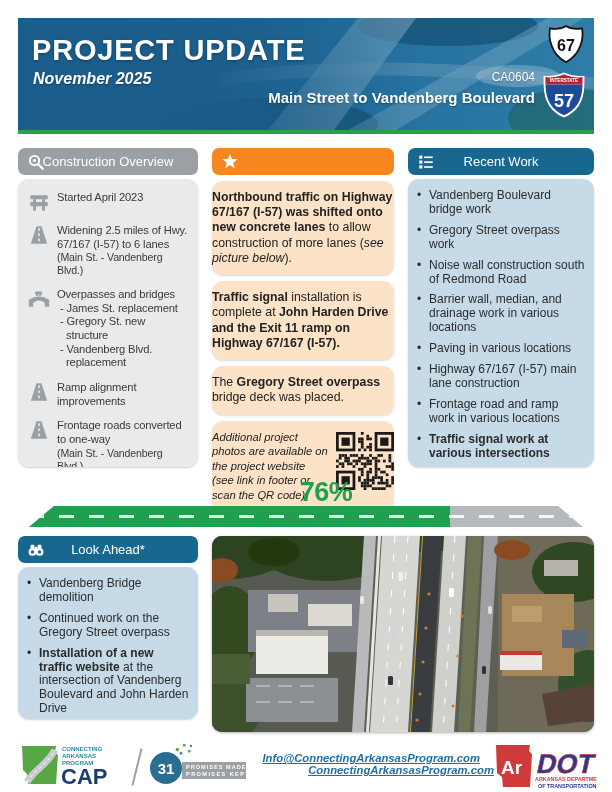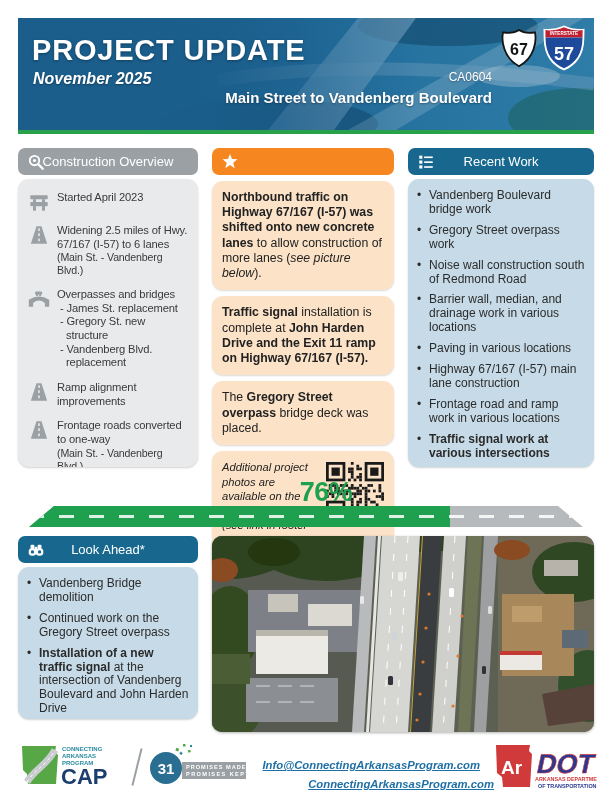--- a/index.html
+++ b/index.html
@@ -11,21 +11,21 @@
         border-bottom:4px solid var(--accent-green,#27a24a);overflow:hidden;background:#1b5e8c;}
   .hero svg.bg{position:absolute;left:0;top:0;width:100%;height:100%;}
   .hero-title{position:absolute;left:14px;top:16px;color:#fff;font-size:29px;font-weight:bold;
         letter-spacing:.8px;text-shadow:0 1px 3px rgba(0,0,0,.35);}
   .hero-date{position:absolute;left:15px;top:52px;color:#ffffff;font-size:16px;font-weight:bold;
         font-style:italic;text-shadow:0 1px 2px rgba(0,0,0,.35);}
   .hero-right{position:absolute;right:8px;top:6px;display:flex;align-items:flex-start;gap:7px;}
   .hero-text{margin-top:46px;text-align:right;color:#fff;}
   .hero-code{font-size:12px;margin-bottom:5px;text-shadow:0 1px 2px rgba(0,0,0,.3);}
   .hero-sub{font-size:15px;font-weight:bold;text-shadow:0 1px 2px rgba(0,0,0,.35);}
-  .shield-col{display:flex;flex-direction:row;align-items:center;gap:3px;}
+  .shield-col{display:flex;flex-direction:column;align-items:flex-end;gap:3px;}
 
   
   .col{position:absolute;top:148px;}
   .col1{left:18px;width:180px;}
   .col2{left:212px;width:182px;}
   .col3{left:408px;width:186px;}
   .pill{height:27px;border-radius:7px;display:flex;align-items:center;color:#fff;
         font-size:13px;position:relative;}
   .pill .picon{width:18px;height:18px;margin-left:9px;display:flex;align-items:center;}
   .pill .plabel{position:absolute;left:0;right:0;text-align:center;}
@@ -37,21 +37,21 @@
   .body-card{border-radius:11px;margin-top:4px;overflow:hidden;box-shadow:0 1px 2px rgba(0,0,0,.18);}
   .ov-body{background:var(--overview-bg,#e9eaeb);height:288px;padding:12px 8px 0 8px;box-sizing:border-box;}
   .ov-item{display:flex;gap:5px;margin-bottom:11px;}
   .ov-icon{flex:0 0 26px;display:flex;justify-content:center;align-items:flex-start;color:var(--overview-gray,#9aa0a4);}
   .ov-icon svg{width:22px;height:22px;}
   .ov-text{font-size:11.2px;line-height:1.22;letter-spacing:-.15px;color:#3a3a3a;}
   .ov-note{font-size:10.6px;}
   .ov-dash{padding-left:9px;text-indent:-6px;}
 
   .hl-block{background:var(--highlight-bg,#fce3c8);border-radius:11px;margin-top:6px;
-        padding:9px 10px;font-size:12.3px;line-height:1.24;color:#222;box-shadow:0 1px 2px rgba(0,0,0,.15);}
+        padding:9px 0;font-size:12.3px;line-height:1.24;color:#222;box-shadow:0 1px 2px rgba(0,0,0,.15);}
   .hl-block.with-qr{display:flex;gap:7px;align-items:flex-start;}
   .hl-block .hl-text{font-style:italic;font-size:11.2px;line-height:1.3;flex:1;}
   .b{font-weight:bold;} .i{font-style:italic;}
   .qr{width:58px;height:58px;flex:0 0 58px;margin-top:2px;}
 
   .list-body{background:var(--recent-bg,#c6dbe7);padding:10px 8px 0 9px;box-sizing:border-box;}
   .rw-body{height:288px;}
   .la-body{height:152px;}
   .bullet-li{display:flex;gap:6px;margin-bottom:7px;font-size:12px;line-height:1.16;color:#2b2b2b;}
   .bullet-li .dot{flex:0 0 6px;}
@@ -70,21 +70,21 @@
   .photo{position:absolute;left:212px;top:536px;width:382px;height:196px;border-radius:10px;
        overflow:hidden;box-shadow:0 1px 3px rgba(0,0,0,.3);}
   .photo svg{width:100%;height:100%;display:block;}
 
   
   .footer{position:absolute;left:0;top:742px;width:612px;height:50px;}
   .cap-group{position:absolute;left:20px;top:0;display:flex;align-items:center;gap:8px;}
   .divider{width:2px;height:38px;background:#9aa0a4;transform:rotate(14deg);}
   .links{position:absolute;left:240px;top:10px;width:240px;text-align:right;
        font-size:11.3px;font-weight:bold;font-style:italic;color:var(--link-blue,#1e6fa5);}
-  .links a{color:var(--link-blue,#1e6fa5);text-decoration:underline;display:inline-block;margin-top:7px;}
+  .links a{color:var(--link-blue,#1e6fa5);text-decoration:underline;display:inline-block;}
   .links .l2{margin-right:-14px;text-decoration:underline;}
   .ardot{position:absolute;right:14px;top:0;}
 </style>
 </head>
 <body>
 
 <div class="page">
 
   <div class="hero">
     <svg class="bg" viewBox="0 0 576 112" preserveAspectRatio="none">
@@ -450,21 +450,21 @@
         <div class="bullet-li">
           <span class="dot">•</span>
           <span>Vandenberg Bridge demolition</span>
         </div>
         <div class="bullet-li">
           <span class="dot">•</span>
           <span>Continued work on the Gregory Street overpass</span>
         </div>
         <div class="bullet-li">
           <span class="dot">•</span>
-          <span><span class="b">Installation of a new traffic signal</span><span> at the intersection of Vandenberg Boulevard and John Harden Drive</span></span>
+          <span><span class="b">Installation of a new traffic website</span><span> at the intersection of Vandenberg Boulevard and John Harden Drive</span></span>
         </div>
       </div>
   </div>
 
   <div class="photo">
     <svg viewBox="0 0 382 196" preserveAspectRatio="none">
       <rect width="382" height="196" fill="#5c6052"></rect>
       <rect x="0" width="150" height="196" fill="#565a50"></rect>
       <path d="M0 0 H160 V38 Q105 54 62 34 Q26 48 0 40 Z" fill="#2e431f"></path>
       <ellipse cx="18" cy="92" rx="30" ry="42" fill="#33491f"></ellipse>

